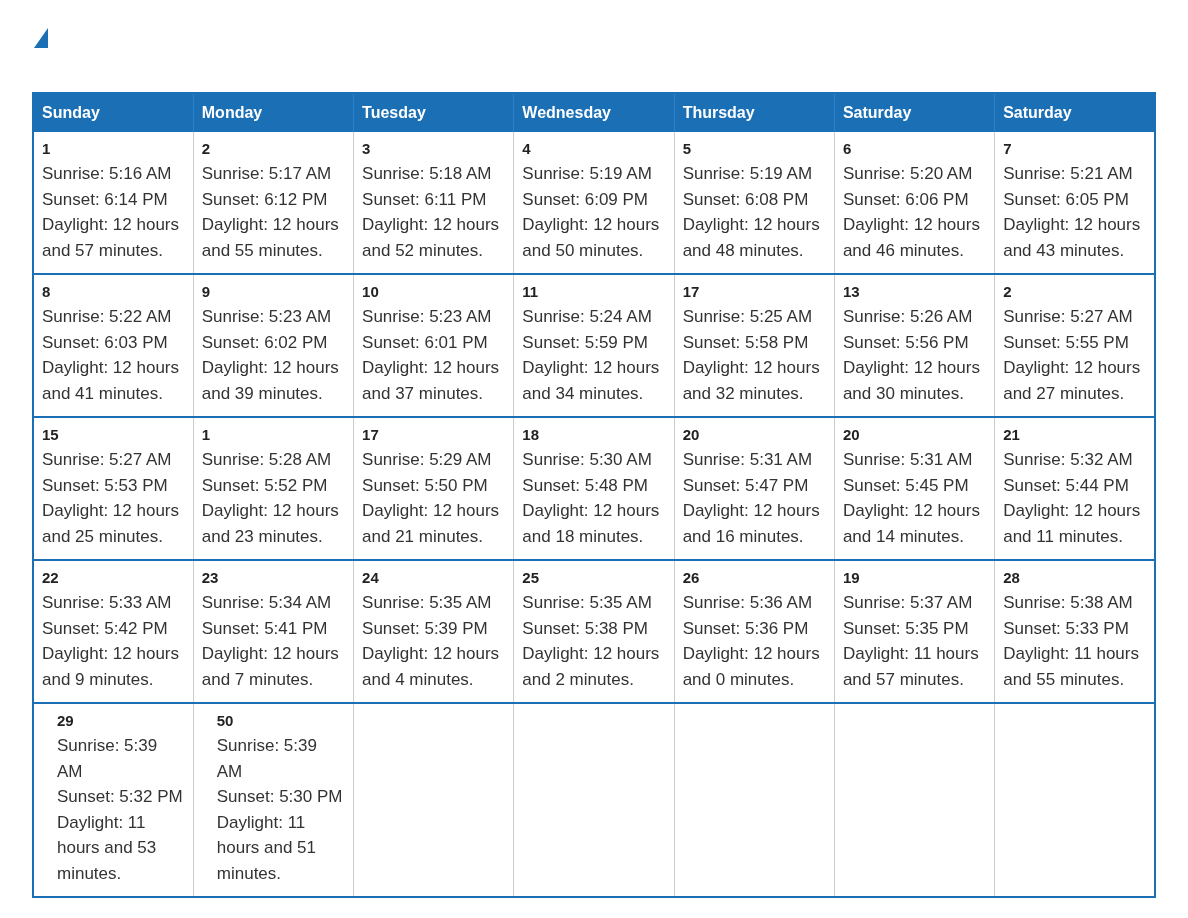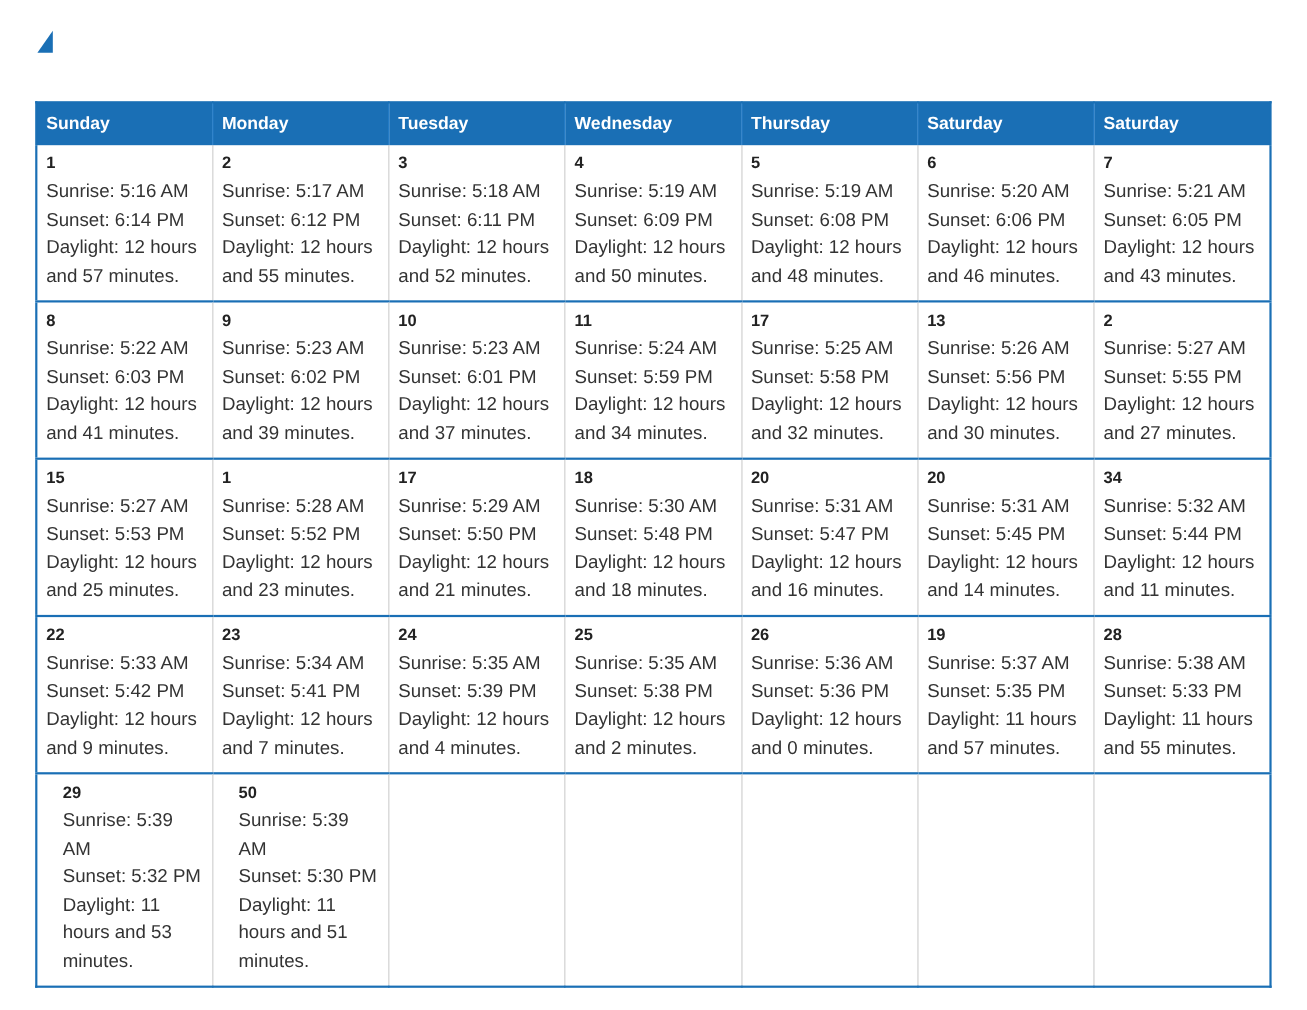--- a/index.html
+++ b/index.html
@@ -290,21 +290,21 @@
         </td>
         <td>
           <span class="day-num">20</span>
           <div class="day-info">
             Sunrise: 5:31 AM<br>
             Sunset: 5:45 PM<br>
             Daylight: 12 hours and 14 minutes.
           </div>
         </td>
         <td>
-          <span class="day-num">34</span>
+          <span class="day-num">21</span>
           <div class="day-info">
             Sunrise: 5:32 AM<br>
             Sunset: 5:44 PM<br>
             Daylight: 12 hours and 11 minutes.
           </div>
         </td>
       </tr>
       <tr>
         <td>
           <span class="day-num">22</span>

